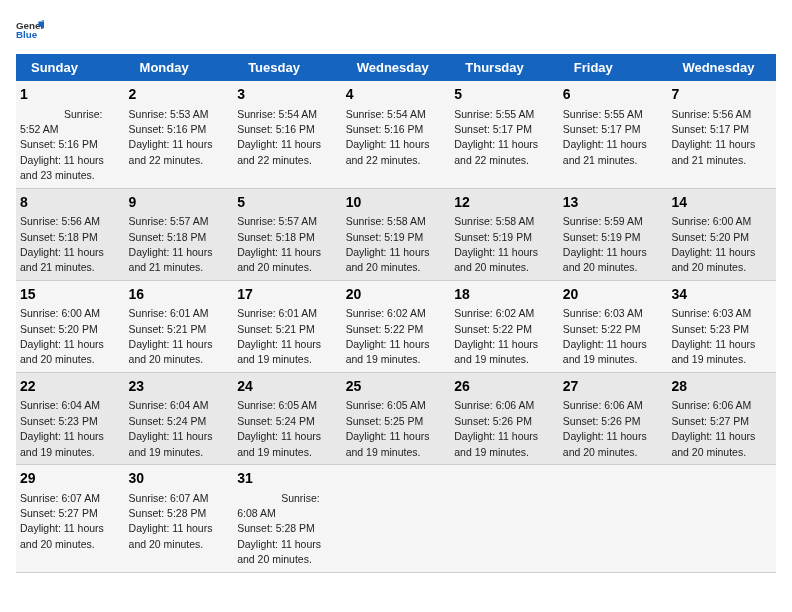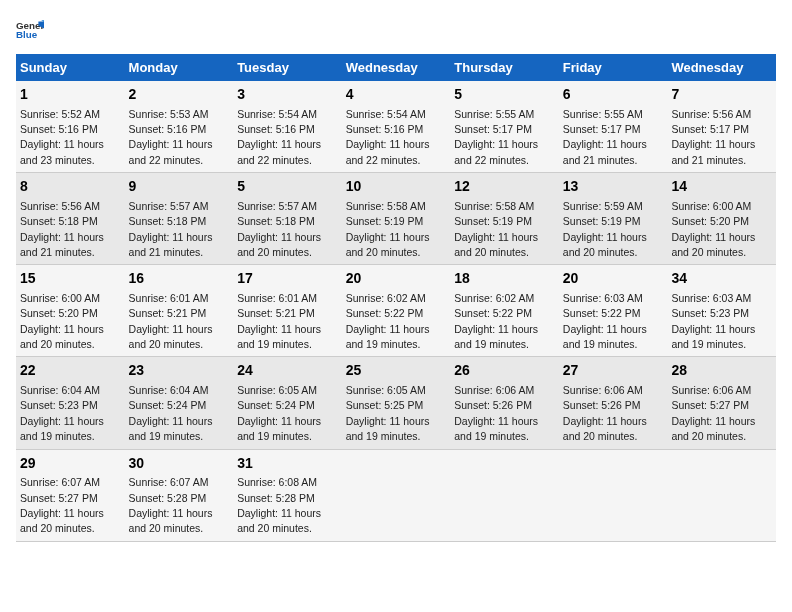--- a/index.html
+++ b/index.html
@@ -39,21 +39,21 @@
       font-weight: normal;
     }
     table {
       width: 100%;
       border-collapse: collapse;
       font-size: 11px;
     }
     thead th {
       background-color: #1565c0;
       color: white;
-      padding: 6px 4px;
+      padding: 6px 15px;
       text-align: left;
       font-size: 13px;
       font-weight: bold;
     }
     tbody tr {
       border-bottom: 1px solid #ccc;
     }
     tbody tr:nth-child(odd) {
       background-color: #f5f5f5;
     }
@@ -106,21 +106,21 @@
         <th>Monday</th>
         <th>Tuesday</th>
         <th>Wednesday</th>
         <th>Thursday</th>
         <th>Friday</th>
         <th>Wednesday</th>
       </tr>
   </thead>
   <tbody id="calendar-body">
       <tr>
-        <td><span class="day-num">1</span><span class="day-info" style="white-space: pre-line;">Sunrise: 5:52 AM
+        <td><span class="day-num">1</span><span class="day-info" style="white-space: pre-line; margin-left: 44px;">Sunrise: 5:52 AM
 Sunset: 5:16 PM
 Daylight: 11 hours and 23 minutes.</span></td>
         <td><span class="day-num">2</span><span class="day-info" style="white-space: pre-line;">Sunrise: 5:53 AM
 Sunset: 5:16 PM
 Daylight: 11 hours and 22 minutes.</span></td>
         <td><span class="day-num">3</span><span class="day-info" style="white-space: pre-line;">Sunrise: 5:54 AM
 Sunset: 5:16 PM
 Daylight: 11 hours and 22 minutes.</span></td>
         <td><span class="day-num">4</span><span class="day-info" style="white-space: pre-line;">Sunrise: 5:54 AM
 Sunset: 5:16 PM
@@ -204,21 +204,21 @@
 Sunset: 5:27 PM
 Daylight: 11 hours and 20 minutes.</span></td>
       </tr>
       <tr>
         <td><span class="day-num">29</span><span class="day-info" style="white-space: pre-line;">Sunrise: 6:07 AM
 Sunset: 5:27 PM
 Daylight: 11 hours and 20 minutes.</span></td>
         <td><span class="day-num">30</span><span class="day-info" style="white-space: pre-line;">Sunrise: 6:07 AM
 Sunset: 5:28 PM
 Daylight: 11 hours and 20 minutes.</span></td>
-        <td><span class="day-num">31</span><span class="day-info" style="white-space: pre-line;">Sunrise: 6:08 AM
+        <td><span class="day-num">31</span><span class="day-info" style="white-space: pre-line; margin-left: 44px;">Sunrise: 6:08 AM
 Sunset: 5:28 PM
 Daylight: 11 hours and 20 minutes.</span></td>
         <td></td>
         <td></td>
         <td></td>
         <td></td>
       </tr>
     </tbody>
 </table>
 

